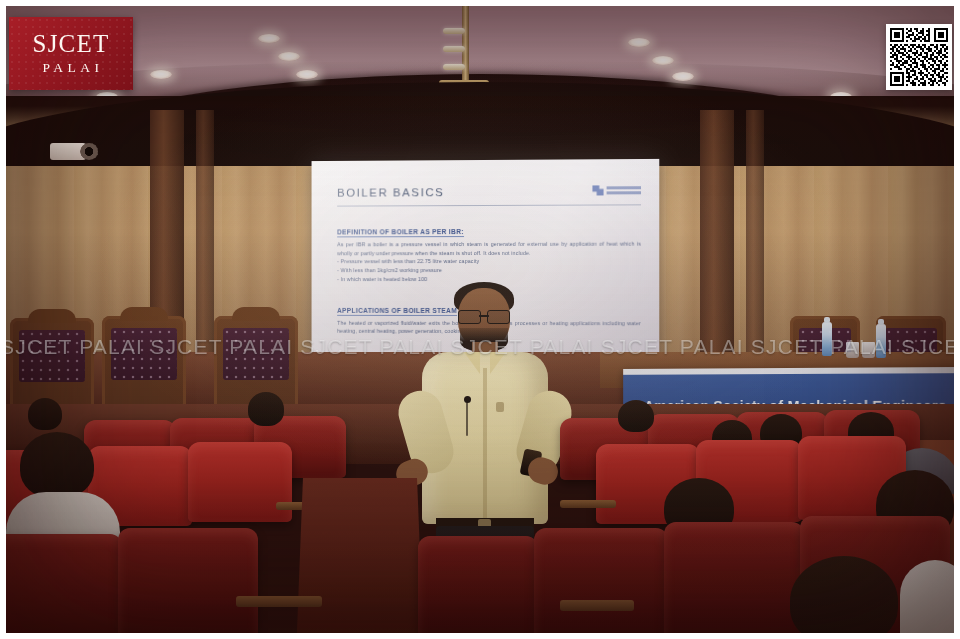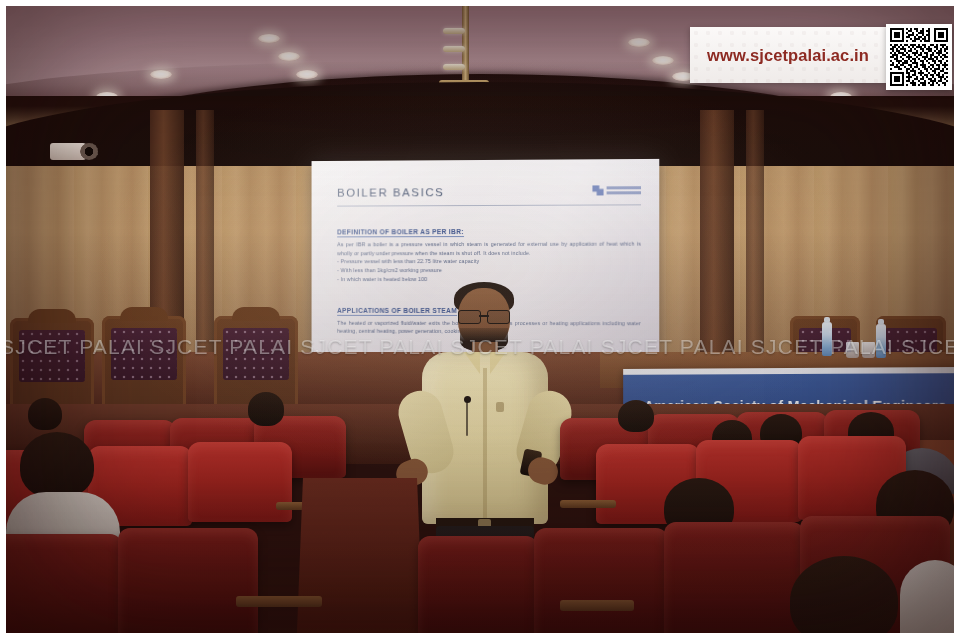--- a/index.html
+++ b/index.html
@@ -533,24 +533,25 @@
   <div class="armrest" style="left:236px;top:596px;width:86px;height:11px"></div>
   <div class="armrest" style="left:560px;top:600px;width:74px;height:11px"></div>
 
   <div class="grade"></div>
   <div class="vignette"></div>
 
   <div class="watermark">
     <span>SJCET PALAI SJCET PALAI SJCET PALAI SJCET PALAI SJCET PALAI SJCET PALAI SJCET PALAI SJCET PALAI</span>
   </div>
 
-
-  <div class="url-badge">
-    <span>www.sjcetpalai.ac.in</span>
-  </div>
+  <div class="logo-badge">
+    <div class="l1">SJCET</div>
+    <div class="l2">PALAI</div>
+  </div>
+
 
   <div class="qr-badge">
     <svg viewBox="0 0 29 29" shape-rendering="crispEdges">
       <rect width="29" height="29" fill="#fff"></rect>
       <g fill="#000">
         <path d="M0 0h7v7H0z"></path>
           <path d="M1 1h5v5H1z" fill="#fff"></path>
           <path d="M2 2h3v3H2z"></path>
         <path d="M22 0h7v7h-7z"></path>
           <path d="M23 1h5v5h-5z" fill="#fff"></path>

